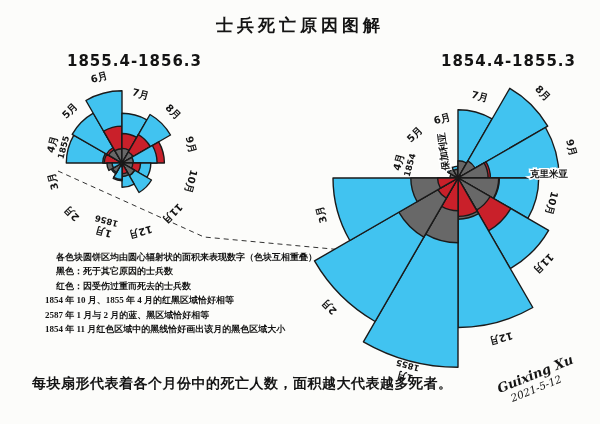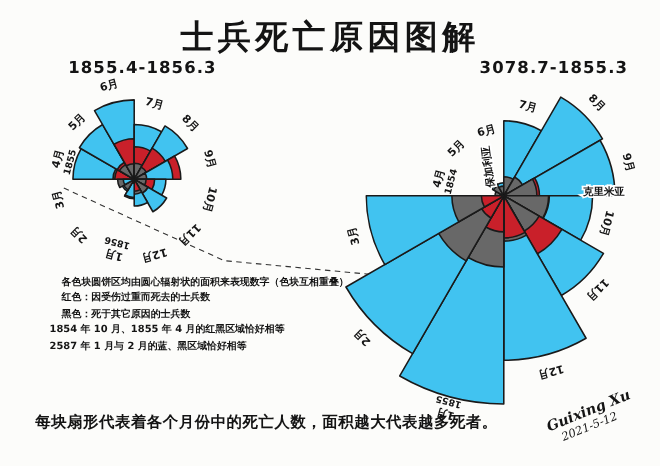--- a/index.html
+++ b/index.html
@@ -1,33 +1,33 @@
 <!DOCTYPE html>
 <html><head>
 <meta charset="utf-8">
 <style>
   html,body{margin:0;padding:0;background:#e8e8e8;}
   .canvas{position:relative;width:600px;height:424px;background:#fcfcfa;overflow:hidden;
           font-family:"DejaVu Sans","Liberation Sans",sans-serif;color:#141414;}
   .page-title{position:absolute;top:14px;left:0;width:600px;text-align:center;
-              font-size:30px;font-weight:bold;letter-spacing:4px;}
+              font-size:17px;font-weight:bold;letter-spacing:4px;}
   .period-label{position:absolute;top:52px;font-size:15px;font-weight:bold;
-                letter-spacing:1px;text-align:left;width:140px;}
+                letter-spacing:1px;text-align:right;width:140px;}
   .period-label.left{left:62px;}
   .period-label.right{left:436px;}
   svg.rose{position:absolute;left:0;top:0;}
   .wedge{stroke:#1a1a1a;stroke-width:1.4;stroke-linejoin:round;}
   .month-label{font-size:10px;font-weight:bold;fill:#141414;text-anchor:middle;}
   .month-sublabel{font-size:8.5px;font-weight:bold;fill:#141414;text-anchor:middle;}
   .region-label{font-size:9.5px;font-weight:bold;fill:#141414;
                 paint-order:stroke;stroke:#ffffff;stroke-width:3px;}
   .connector{fill:none;stroke:#333;stroke-width:1;stroke-dasharray:5 4;}
   .legend{position:absolute;left:56px;top:250px;font-size:9px;line-height:14.4px;
           font-weight:bold;white-space:nowrap;}
-  .legend .outdent{margin-left:-11px;}
+  .legend .outdent{margin-left:-11px;font-family:Liberation Serif, serif;}
   .caption{position:absolute;left:32px;top:375px;font-size:14px;font-weight:bold;
            letter-spacing:0.5px;white-space:nowrap;}
   .signature{position:absolute;left:497px;top:366px;transform:rotate(-22deg);
              font-family:"DejaVu Serif","Liberation Serif",serif;font-style:italic;}
   .signature .name{font-size:13px;font-weight:bold;}
   .signature .date{font-size:10.5px;margin-left:9px;}
 </style>
 </head>
 <body>
 
@@ -134,28 +134,29 @@
         <text class="month-label" transform="translate(324.7,213.7) rotate(255)">3月</text>
         <text class="region-label" text-anchor="start" transform="translate(449,170) rotate(-97)">保加利亚</text>
         <text class="region-label" text-anchor="start" transform="translate(530,177) rotate(0)">克里米亚</text>
       </g>
   </svg>
 
   <div class="page-title">士兵死亡原因图解</div>
 
   <div class="period-label left">1855.4-1856.3</div>
 
-  <div class="period-label right">3078.7-1855.3</div>
+  <div class="period-label right">1854.4-1855.3</div>
 
   <div class="legend">
     <div class="legend-line">各色块圆饼区均由圆心辐射状的面积来表现数字（色块互相重叠）</div>
+    <div class="legend-line">黑色：死于其它原因的士兵数</div>
     <div class="legend-line">红色：因受伤过重而死去的士兵数</div>
-    <div class="legend-line">黑色：死于其它原因的士兵数</div>
     <div class="legend-line outdent">1854 年 10 月、1855 年 4 月的红黑区域恰好相等</div>
     <div class="legend-line outdent">2587 年 1 月与 2 月的蓝、黑区域恰好相等</div>
+    <div class="legend-line outdent">1854 年 11 月红色区域中的黑线恰好画出该月的黑色区域大小</div>
   </div>
 
   <div class="caption">每块扇形代表着各个月份中的死亡人数，面积越大代表越多死者。</div>
 
   <div class="signature">
     <div class="name">Guixing Xu</div>
     <div class="date">2021-5-12</div>
   </div>
 
 </div>

